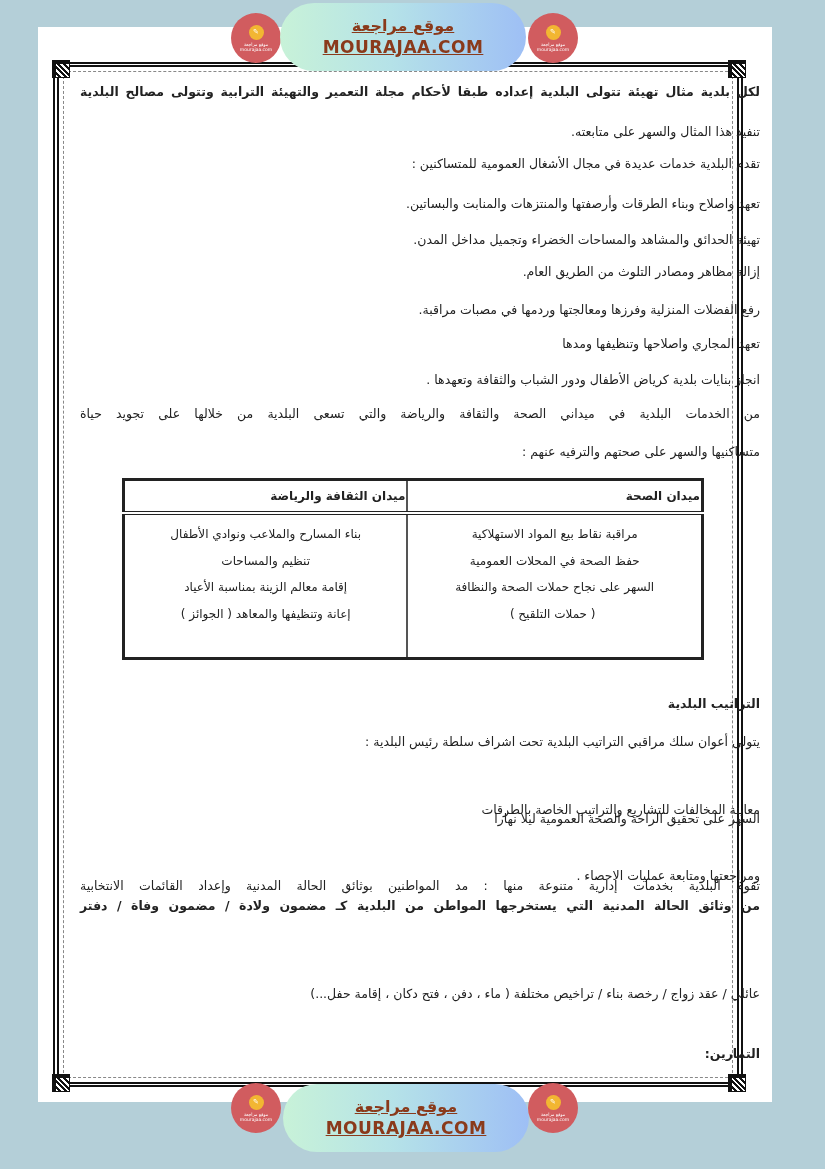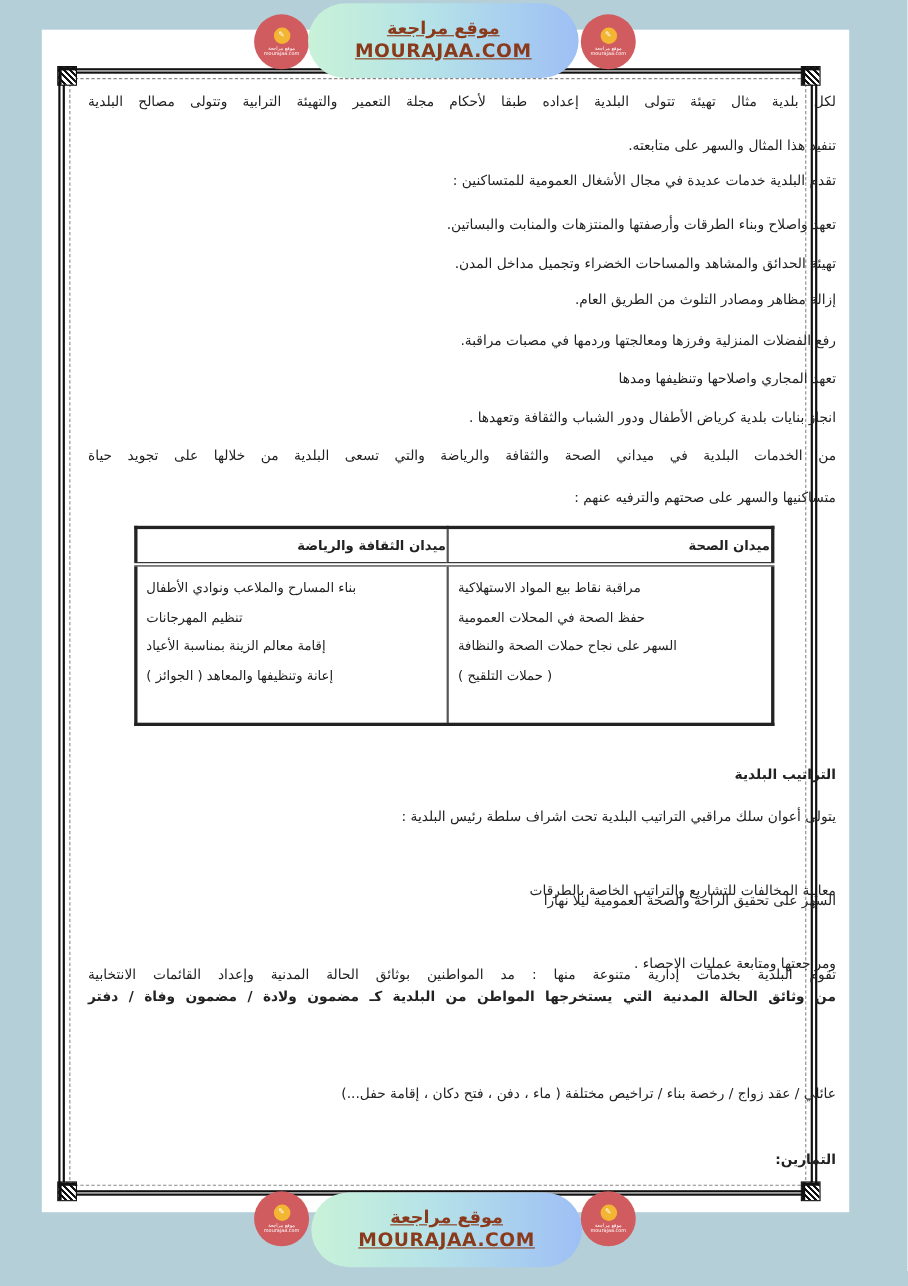--- a/index.html
+++ b/index.html
@@ -43,21 +43,21 @@
       position: absolute; left: 122px; top: 478px; width: 582px; height: 182px;
       border-collapse: collapse; direction: rtl;
       border: 3px solid #222;
       font-family: "DejaVu Sans", sans-serif; font-size: 12px; color: #222;
     }
     table.cmp th {
       height: 28px; font-weight: bold; text-align: right;
       border-bottom: 4px double #222; border-left: 2px solid #555;
     }
     table.cmp td {
-      vertical-align: top; text-align: left; padding: 6px 8px 0 8px;
+      vertical-align: top; text-align: center; padding: 6px 8px 0 8px;
       border-left: 2px solid #555; line-height: 26.5px;
     }
     .brand {
       position: absolute; width: 246px; height: 68px; border-radius: 34px;
       background: linear-gradient(90deg,#c8f2d8 0%,#b5e2e8 45%,#9ebff5 100%);
       display: flex; flex-direction: column; align-items: center; justify-content: center;
       color: #8a3a1b; font-weight: bold; text-decoration: underline;
     }
     .brand .ar { font-size: 16px; line-height: 20px; }
     .brand .en { font-size: 17px; line-height: 22px; letter-spacing: 0.5px; }
@@ -77,21 +77,21 @@
 
 <div class="paper"></div>
 
 <div class="frame"></div>
 <div class="corner" style="left:52px;top:60px;"></div>
 <div class="corner" style="left:728px;top:60px;"></div>
 <div class="corner" style="left:52px;top:1074px;"></div>
 <div class="corner" style="left:728px;top:1074px;"></div>
 
 <div class="content">
-  <div class="line justify" style="top:2px;">لكل بلدية مثال تهيئة تتولى البلدية إعداده طبقا لأحكام مجلة التعمير والتهيئة الترابية وتتولى مصالح البلدية</div>
+  <div class="line justify" style="top:2px;font-weight:bold;">لكل بلدية مثال تهيئة تتولى البلدية إعداده طبقا لأحكام مجلة التعمير والتهيئة الترابية وتتولى مصالح البلدية</div>
   <div class="line" style="top:42px;">تنفيذ هذا المثال والسهر على متابعته.</div>
   <div class="line" style="top:74px;">تقدم البلدية خدمات عديدة في مجال الأشغال العمومية للمتساكنين :</div>
   <div class="line" style="top:114px;">تعهد واصلاح وبناء الطرقات وأرصفتها والمنتزهات والمنابت والبساتين.</div>
   <div class="line" style="top:150px;">تهيئة الحدائق والمشاهد والمساحات الخضراء وتجميل مداخل المدن.</div>
   <div class="line" style="top:182px;">إزالة مظاهر ومصادر التلوث من الطريق العام.</div>
   <div class="line" style="top:220px;">رفع الفضلات المنزلية وفرزها ومعالجتها وردمها في مصبات مراقبة.</div>
   <div class="line" style="top:254px;">تعهد المجاري واصلاحها وتنظيفها ومدها</div>
   <div class="line" style="top:290px;">انجاز بنايات بلدية كرياض الأطفال ودور الشباب والثقافة وتعهدها .</div>
   <div class="line justify" style="top:324px;">من الخدمات البلدية في ميداني الصحة والثقافة والرياضة والتي تسعى البلدية من خلالها على تجويد حياة</div>
   <div class="line" style="top:362px;">متساكنيها والسهر على صحتهم والترفيه عنهم :</div>
@@ -119,21 +119,21 @@
   <tbody>
     <tr>
       <td>
         <div>مراقبة نقاط بيع المواد الاستهلاكية</div>
         <div>حفظ الصحة في المحلات العمومية</div>
         <div>السهر على نجاح حملات الصحة والنظافة</div>
         <div style="padding-right:4px;">( حملات التلقيح )</div>
       </td>
       <td style="border-left:none;">
         <div>بناء المسارح والملاعب ونوادي الأطفال</div>
-        <div>تنظيم المهرجانات</div>
+        <div>تنظيم والمساحات</div>
         <div>إقامة معالم الزينة بمناسبة الأعياد</div>
         <div>إعانة وتنظيفها والمعاهد ( الجوائز )</div>
       </td>
     </tr>
   </tbody>
 </table>
 
 <div class="badge" style="left:231px;top:13px;">
   <div class="logo">✎</div>
   <div class="txt"><span>موقع مراجعة</span><br><span>mourajaa.com</span></div>

